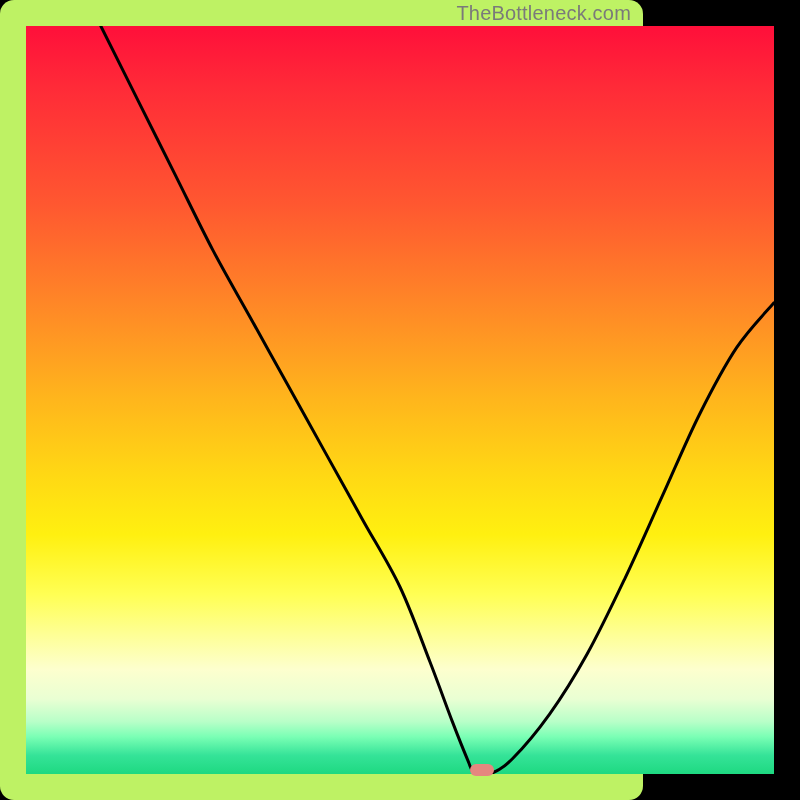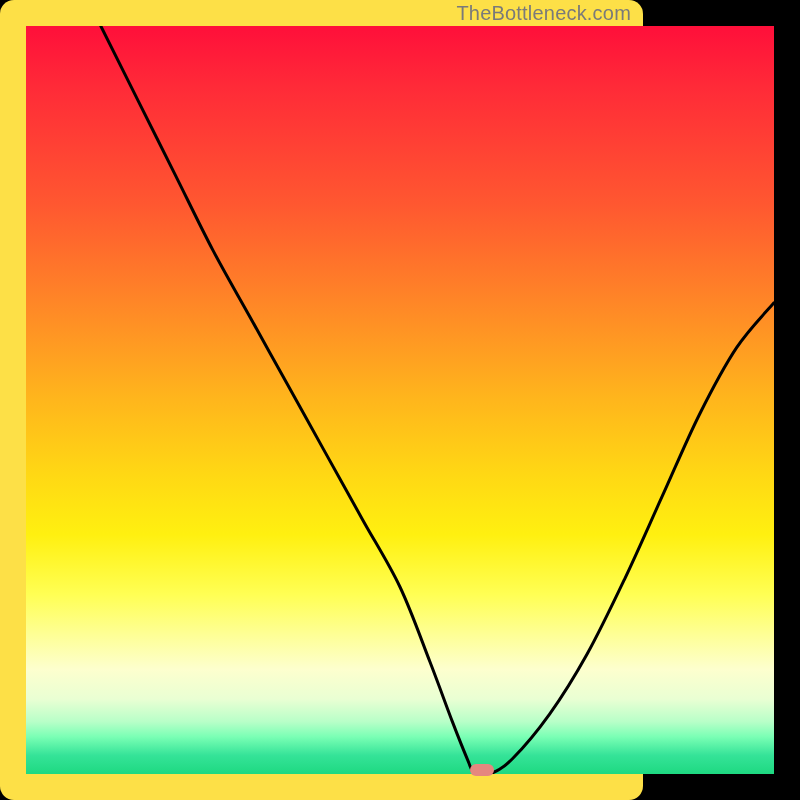--- a/index.html
+++ b/index.html
@@ -8,21 +8,21 @@
     width: 800px;
     height: 800px;
     background: #000;
     overflow: hidden;
     font-family: Arial, Helvetica, sans-serif;
   }
   .frame {
     position: relative;
     width: 643px;
     height: 800px;
-    background: #fde047;
+    background: #bef264;
     border-radius: 14px;
   }
   .plot-area {
     position: absolute;
     left: 26px;
     top: 26px;
     width: 748px;
     height: 748px;
     
     background: linear-gradient(

